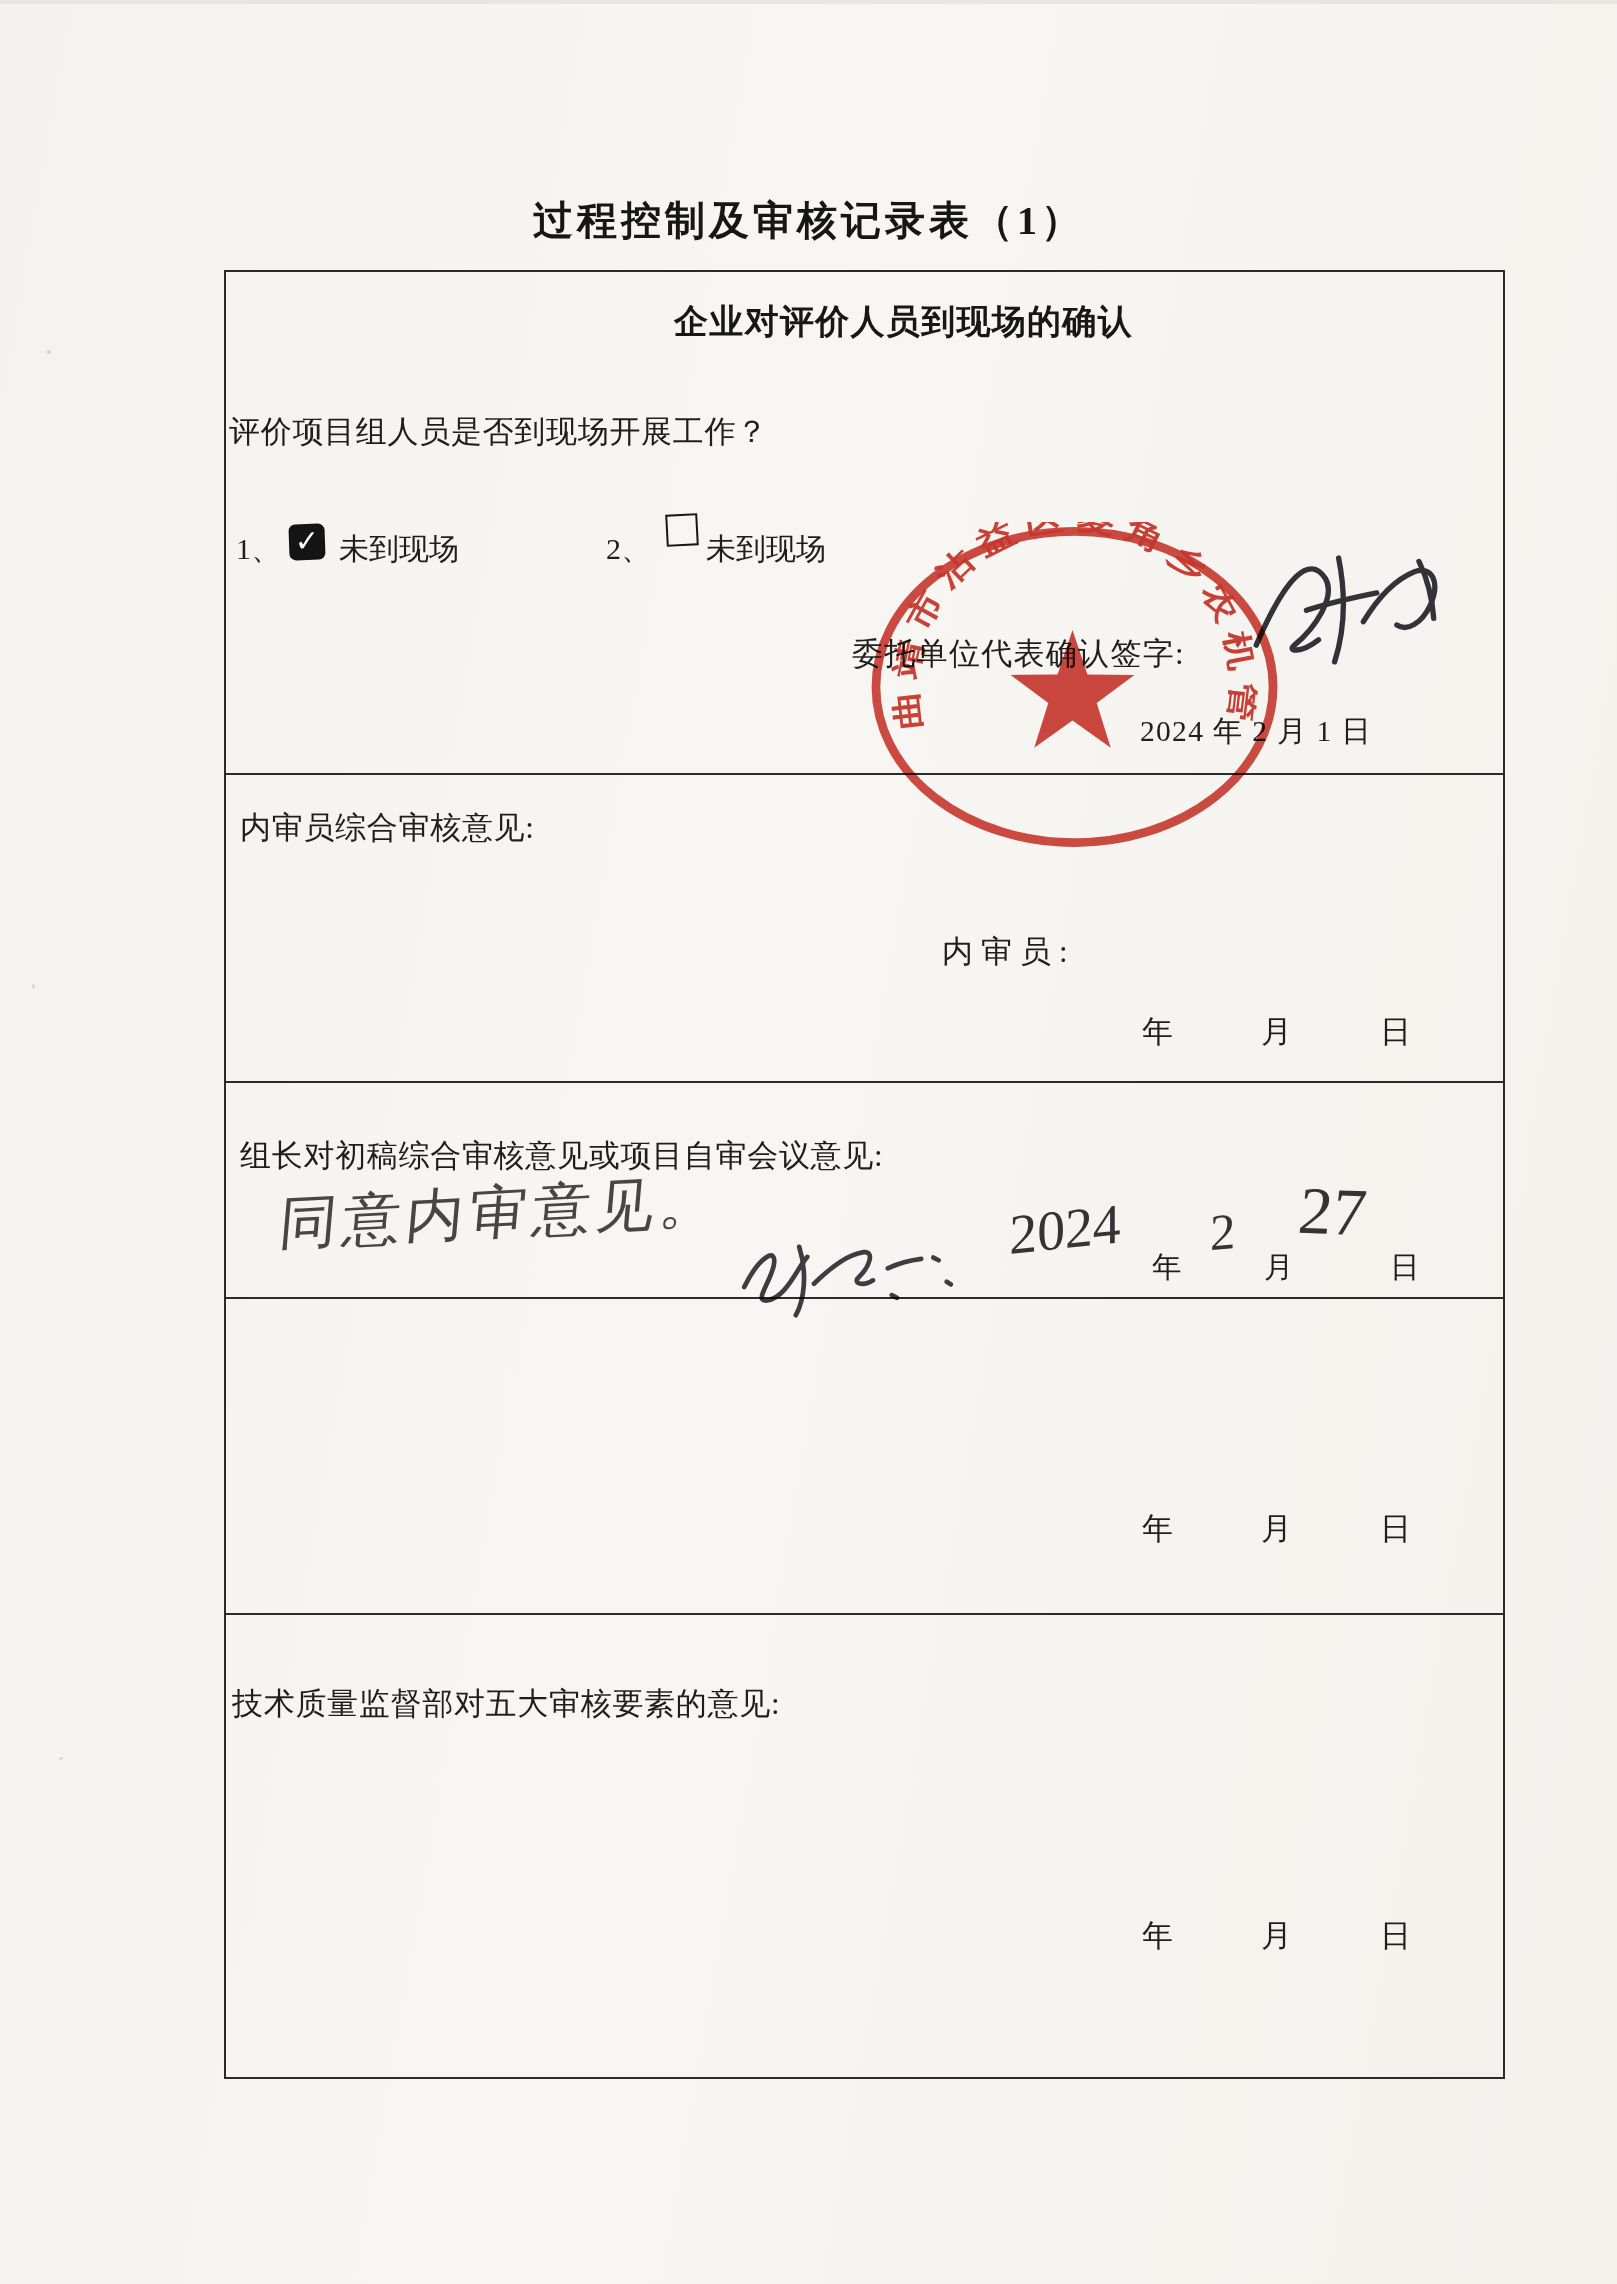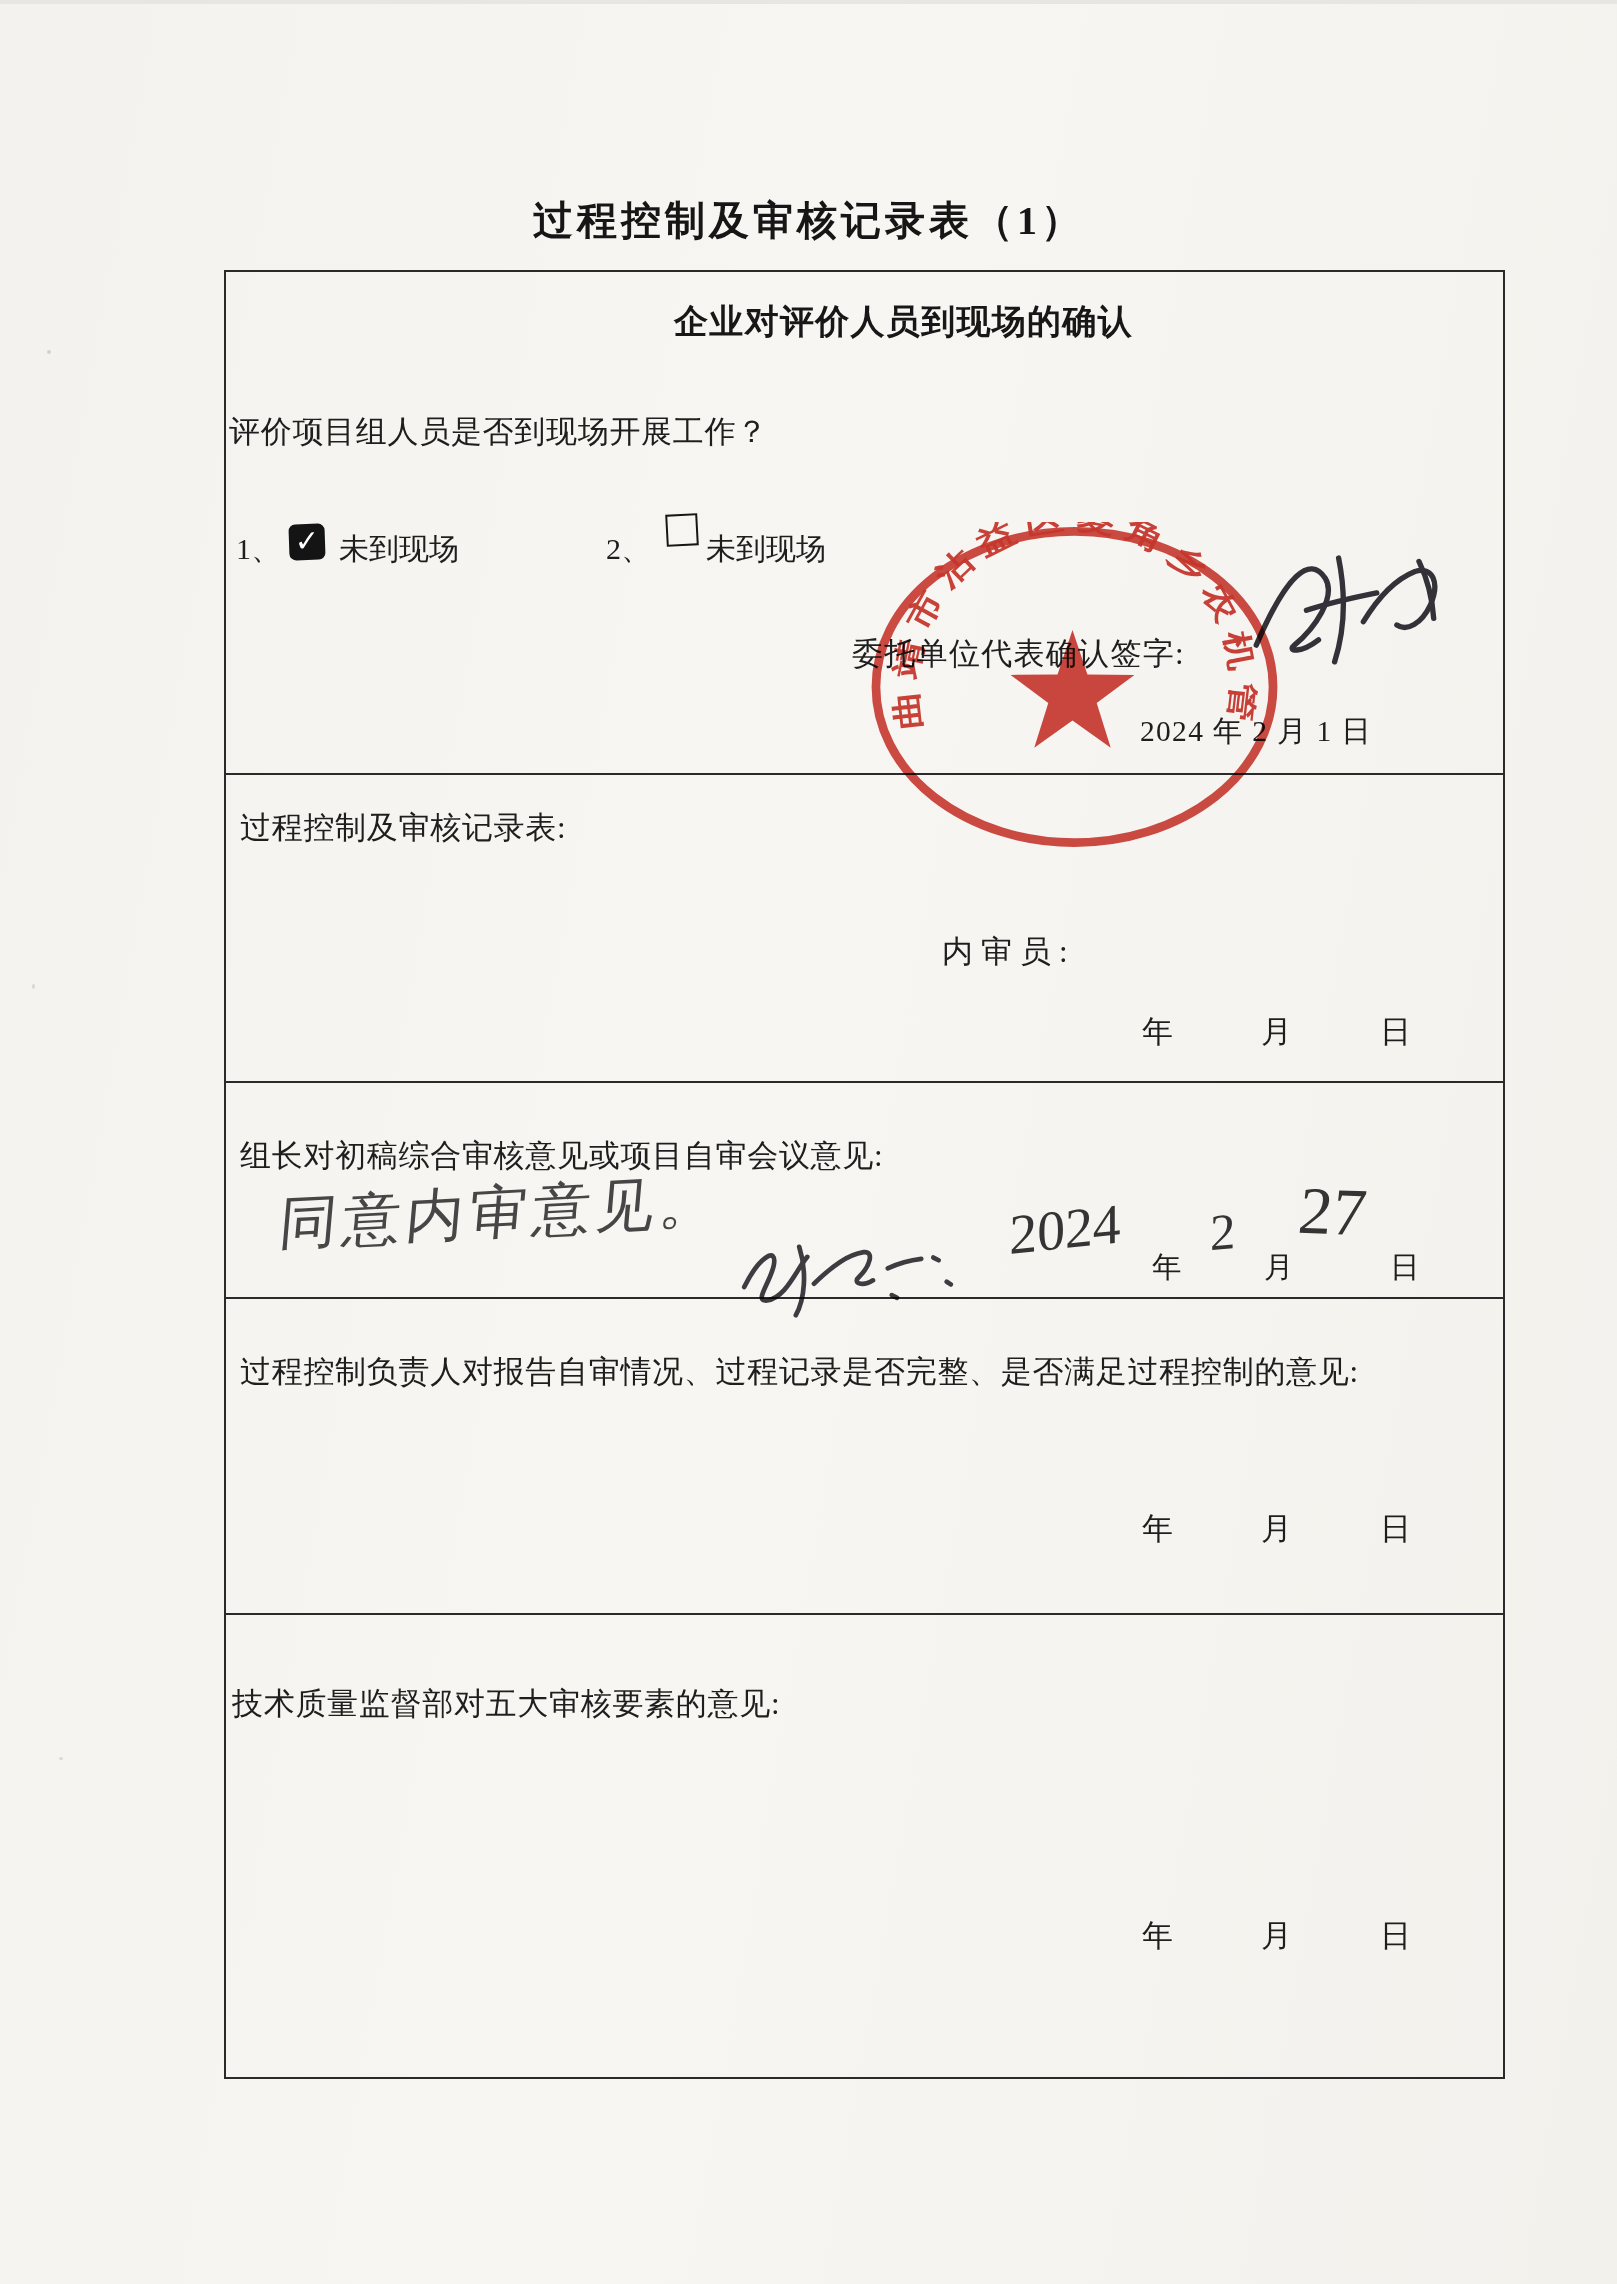--- a/index.html
+++ b/index.html
@@ -133,21 +133,21 @@
     <defs>
       <path id="stampArc" d="M 94 326 A 235 235 0 1 1 536 326" fill="none"></path>
     </defs>
     <ellipse cx="315" cy="246" rx="296" ry="232" fill="none" stroke="#c8281e" stroke-width="13" stroke-opacity="0.9"></ellipse>
     <polygon points="0,-97 22.3,-30.7 92.3,-30 36.1,11.7 57,78.5 0,38 -57,78.5 -36.1,11.7 -92.3,-30 -22.3,-30.7" transform="translate(312,258)" fill="#c8281e" fill-opacity="0.92"></polygon>
     <text font-size="47" font-weight="700" fill="#c8281e" fill-opacity="0.95" letter-spacing="12" font-family="Liberation Serif, DejaVu Serif, serif" textLength="1150" lengthAdjust="spacingAndGlyphs">
       <textPath href="#stampArc" startOffset="20">曲靖市沾益区菱角乡农机管理服务站</textPath>
     </text>
   </svg>
 
-  <div class="abs label" style="left:240px; top:803px">过程控制及审核记录表:</div>
+  <div class="abs label" style="left:240px; top:803px">内审员综合审核意见:</div>
   <div class="abs label" style="left:942px; top:927px; letter-spacing:8px">内审员:</div>
   <div class="abs date-row" style="left:1142px; top:1007px">
     <span>年</span>
     <span>月</span>
     <span>日</span>
   </div>
 
   <div class="abs label" style="left:240px; top:1131px">组长对初稿综合审核意见或项目自审会议意见:</div>
 
   <div class="abs hw hw-comment">同意内审意见。</div>
@@ -164,21 +164,20 @@
     </g>
   </svg>
 
   <div class="abs hw hw-2024">2024</div>
   <div class="abs label" style="left:1152px; top:1244px; font-size:29.5px">年</div>
   <div class="abs hw hw-2">2</div>
   <div class="abs label" style="left:1264px; top:1244px; font-size:29.5px">月</div>
   <div class="abs hw hw-27">27</div>
   <div class="abs label" style="left:1390px; top:1244px; font-size:29.5px">日</div>
 
-  <div class="abs label" style="left:240px; top:1347px">过程控制负责人对报告自审情况、过程记录是否完整、是否满足过程控制的意见:</div>
   <div class="abs date-row" style="left:1142px; top:1504px">
     <span>年</span>
     <span>月</span>
     <span>日</span>
   </div>
 
   <div class="abs label" style="left:232px; top:1679px">技术质量监督部对五大审核要素的意见:</div>
   <div class="abs date-row" style="left:1142px; top:1911px">
     <span>年</span>
     <span>月</span>

